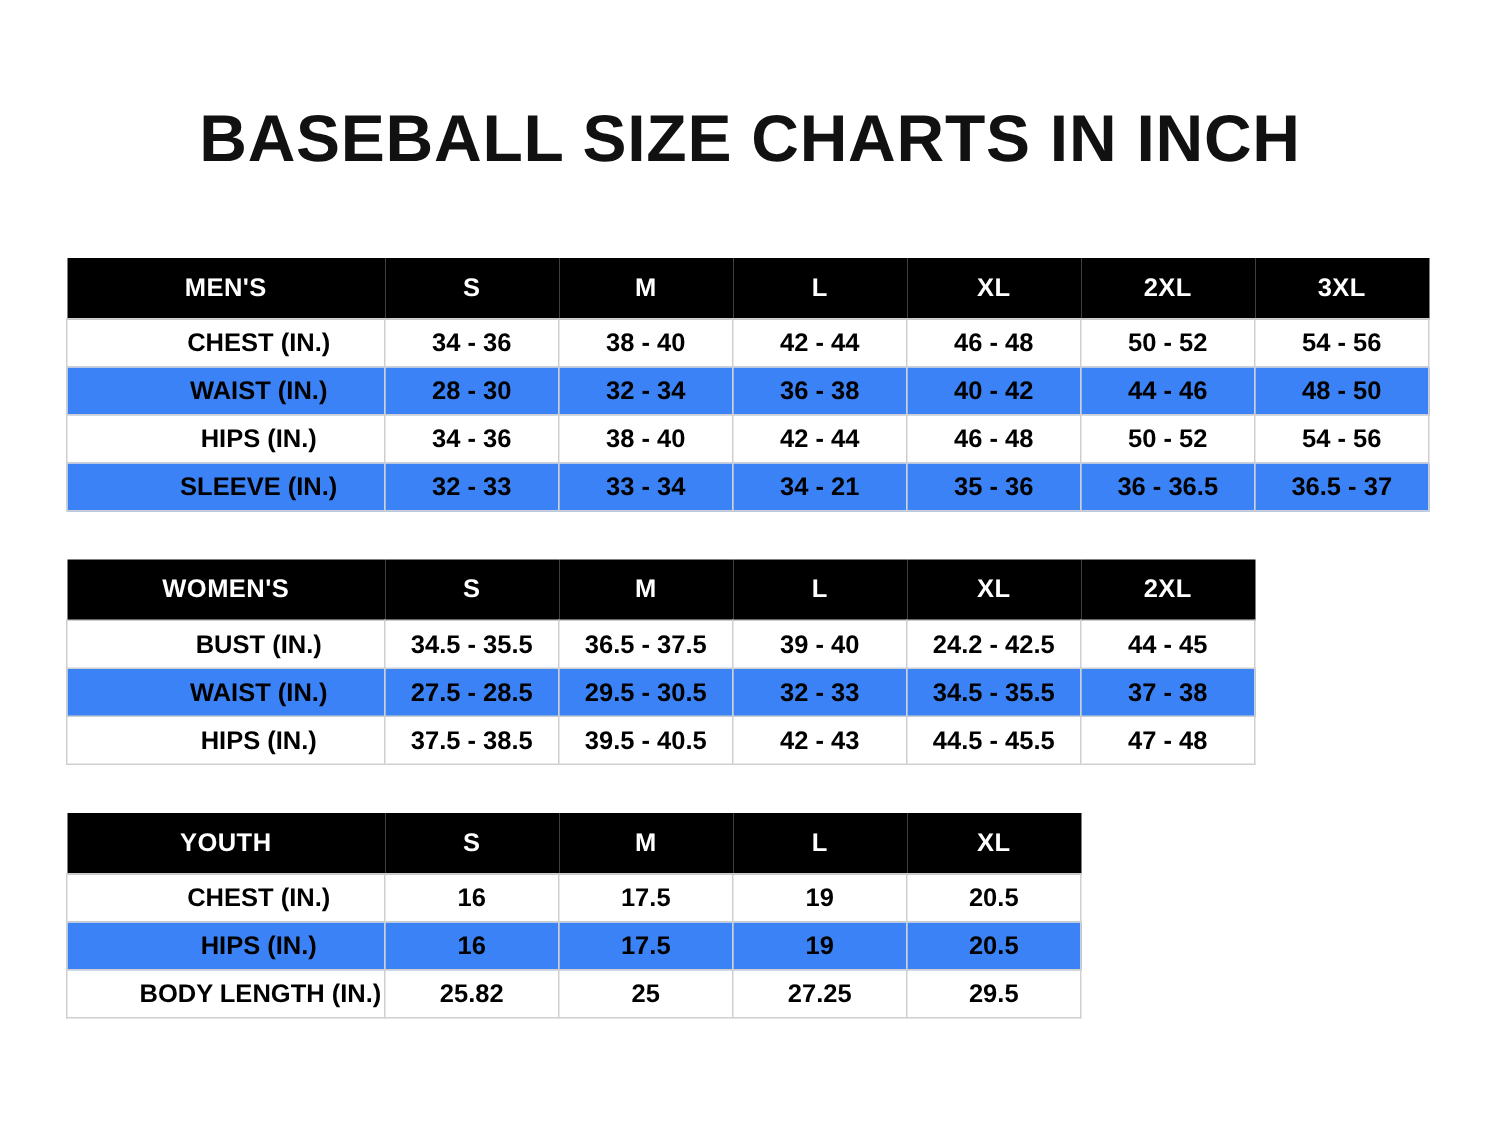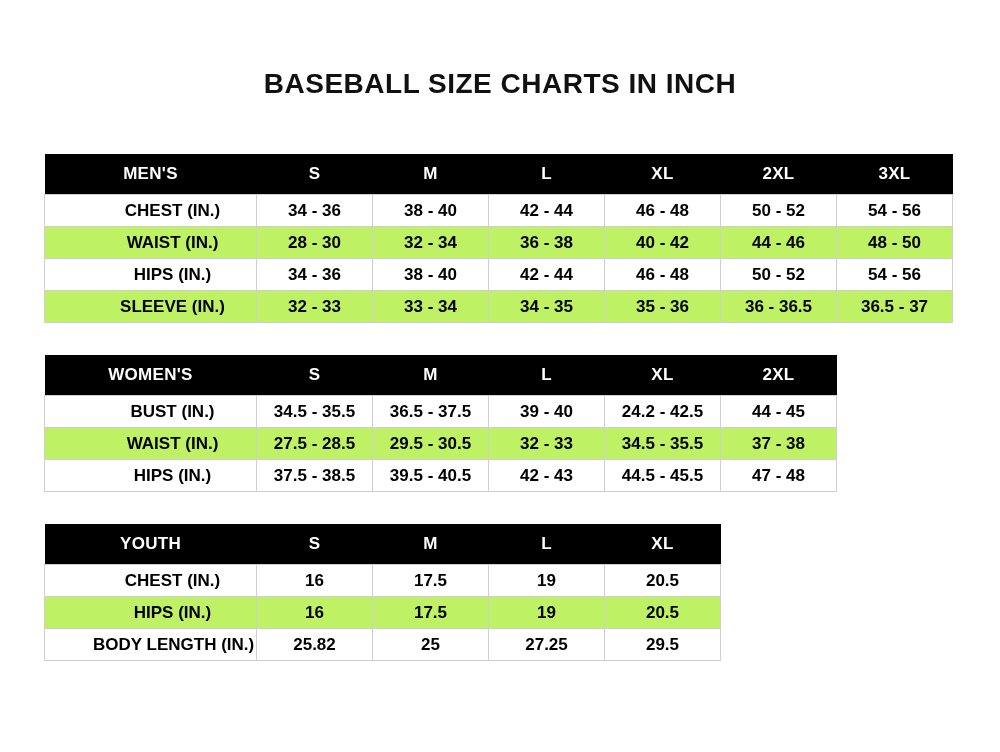--- a/index.html
+++ b/index.html
@@ -15,21 +15,21 @@
     overflow: hidden;
   }
   .page {
     position: relative;
     width: 1000px;
     height: 752px;
     box-sizing: border-box;
   }
   .title {
     text-align: center;
-    font-size: 28px;
+    font-size: 44px;
     font-weight: bold;
     letter-spacing: 0.5px;
     padding-top: 68px;
     color: #111111;
   }
   .tables {
     padding: 0 44px;
     margin-top: 54px;
   }
   table {
@@ -58,21 +58,21 @@
   }
   tbody td {
     height: 31px;
     text-align: center;
     border: 1px solid #cfcfcf;
     padding: 0 4px;
     background: #ffffff;
     white-space: nowrap;
   }
   tbody tr.alt td {
-    background: #bef264;
+    background: #3b82f6;
   }
   tbody td.rowlabel {
     text-align: center;
     font-weight: bold;
     padding-left: 48px;
   }
   .gap-lg { height: 32px; }
   .gap-md { height: 32px; }
   .col-label-men   { width: 212px; }
   .col-men         { width: 116px; }
@@ -136,21 +136,21 @@
           <td>38 - 40</td>
           <td>42 - 44</td>
           <td>46 - 48</td>
           <td>50 - 52</td>
           <td>54 - 56</td>
         </tr>
         <tr class="alt">
           <td class="rowlabel">SLEEVE (IN.)</td>
           <td>32 - 33</td>
           <td>33 - 34</td>
-          <td>34 - 35</td>
+          <td>34 - 21</td>
           <td>35 - 36</td>
           <td>36 - 36.5</td>
           <td>36.5 - 37</td>
         </tr>
       </tbody>
     </table>
 
     <div class="gap-lg"></div>
 
     <table class="women">

